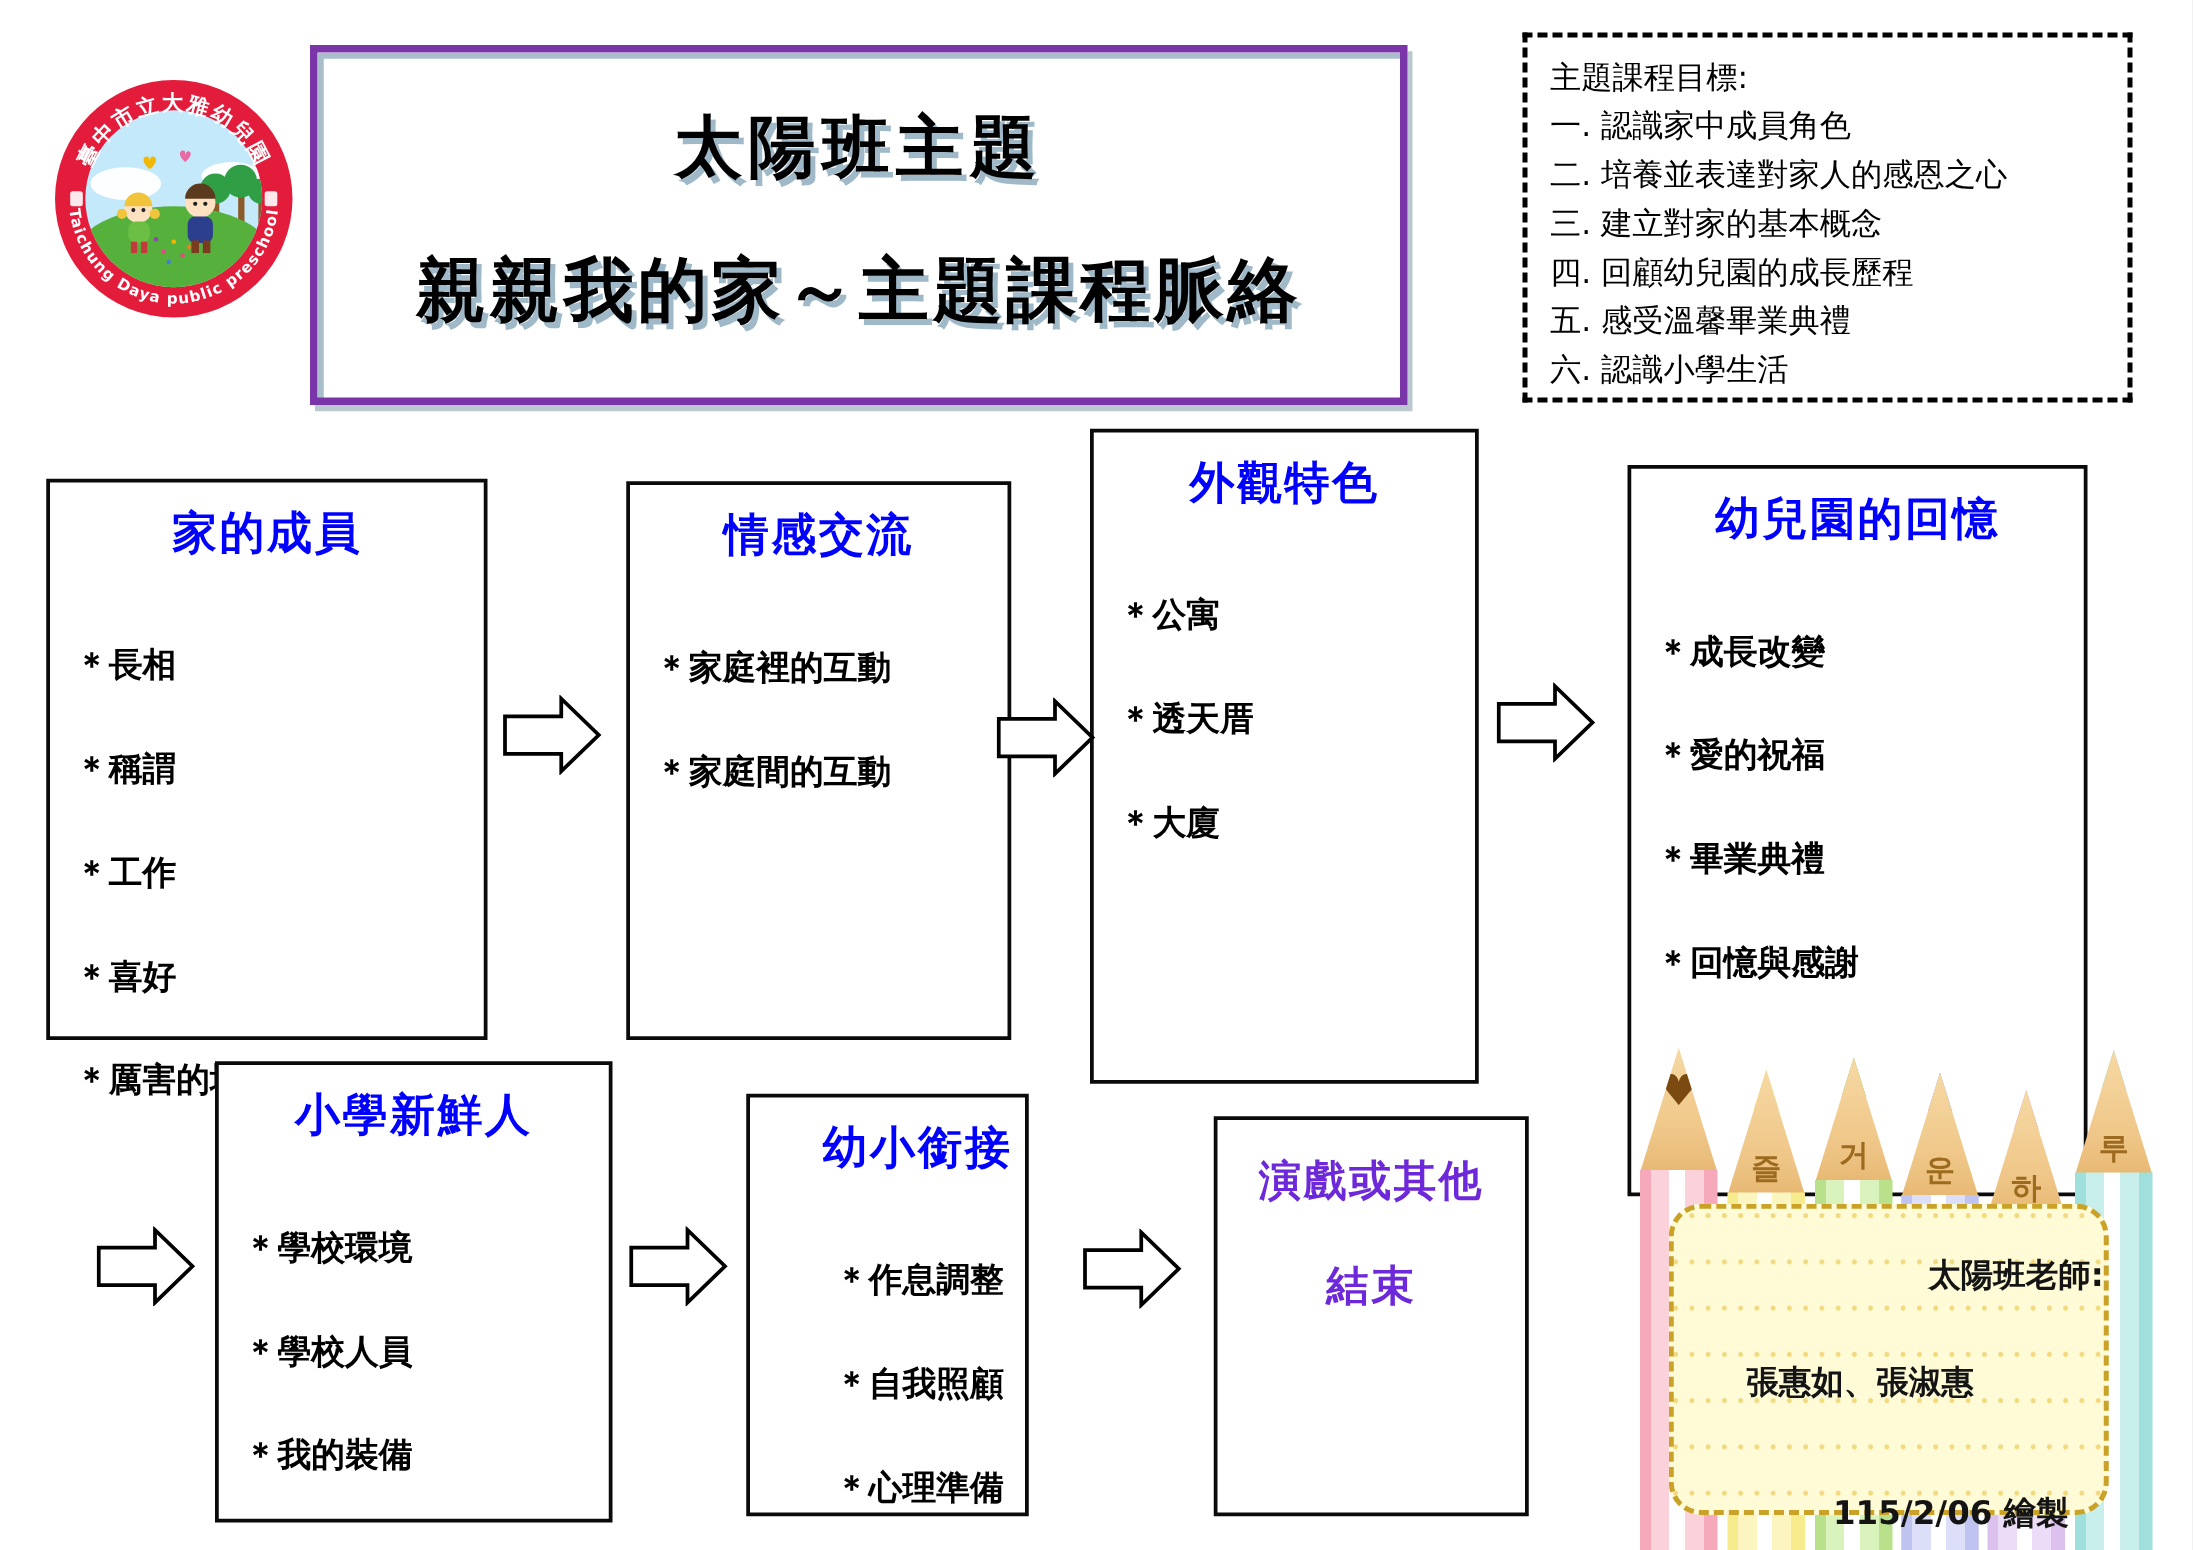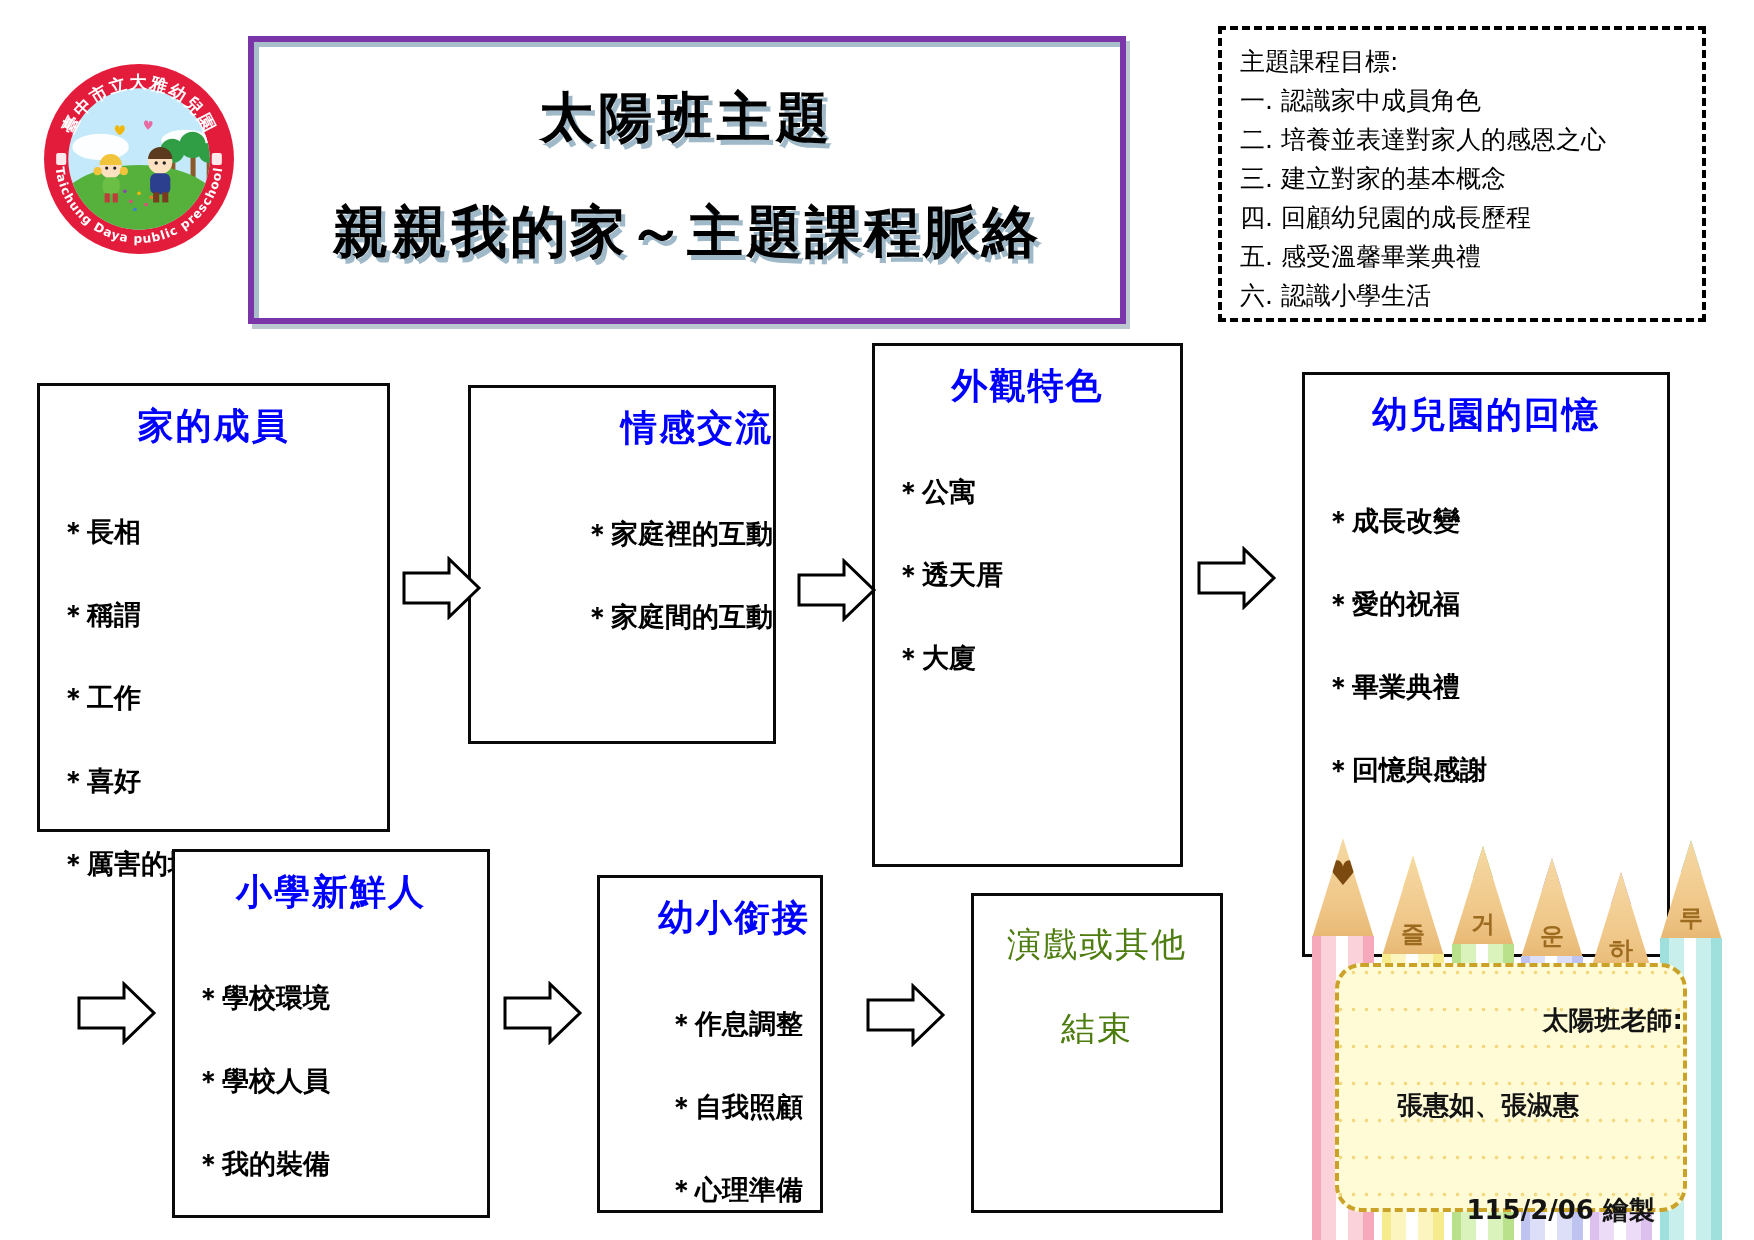--- a/index.html
+++ b/index.html
@@ -32,27 +32,27 @@
   }
   .fbox-title{
     font-size:36px;font-weight:700;color:#0000fe;text-align:center;margin-top:16px;
     letter-spacing:2px;
   }
   .fbox-item{
     font-size:27px;font-weight:700;padding-left:20px;margin-top:47px;white-space:nowrap;
   }
   .fbox-item.first{margin-top:63px;}
   .box1{left:37px;top:383px;width:353px;height:449px;}
-  .box2{left:468px;top:385px;width:308px;height:359px;align-items:flex-end;}
+  .box2{left:501px;top:385px;width:308px;height:447px;}
   .box3{left:872px;top:343px;width:311px;height:524px;}
   .box4{left:1302px;top:372px;width:368px;height:585px;}
   .box5{left:172px;top:849px;width:318px;height:369px;}
   .box6{left:597px;top:875px;width:226px;height:338px;padding-left:48px;}
   .box7{left:971px;top:893px;width:252px;height:320px;align-items:center;padding-top:26px;}
-  .red-line{font-size:34px;font-weight:400;color:#4d7c0f;letter-spacing:2px;}
+  .red-line{font-size:34px;font-weight:700;color:#6d28d9;letter-spacing:2px;}
   .red-line + .red-line{margin-top:38px;}
   
   .barrow{position:absolute;width:80px;height:64px;}
   
   .pencil-area{position:absolute;left:1306px;top:836px;width:448px;height:404px;z-index:1;}
   .pencil{position:absolute;width:62px;}
   .pencil-cone{
     position:absolute;left:0;top:0;width:62px;height:100px;
     clip-path:polygon(50% 0,100% 100%,0 100%);
     background:linear-gradient(180deg,#f6d9a4 0%,#efc687 70%,#e7b873 100%);

